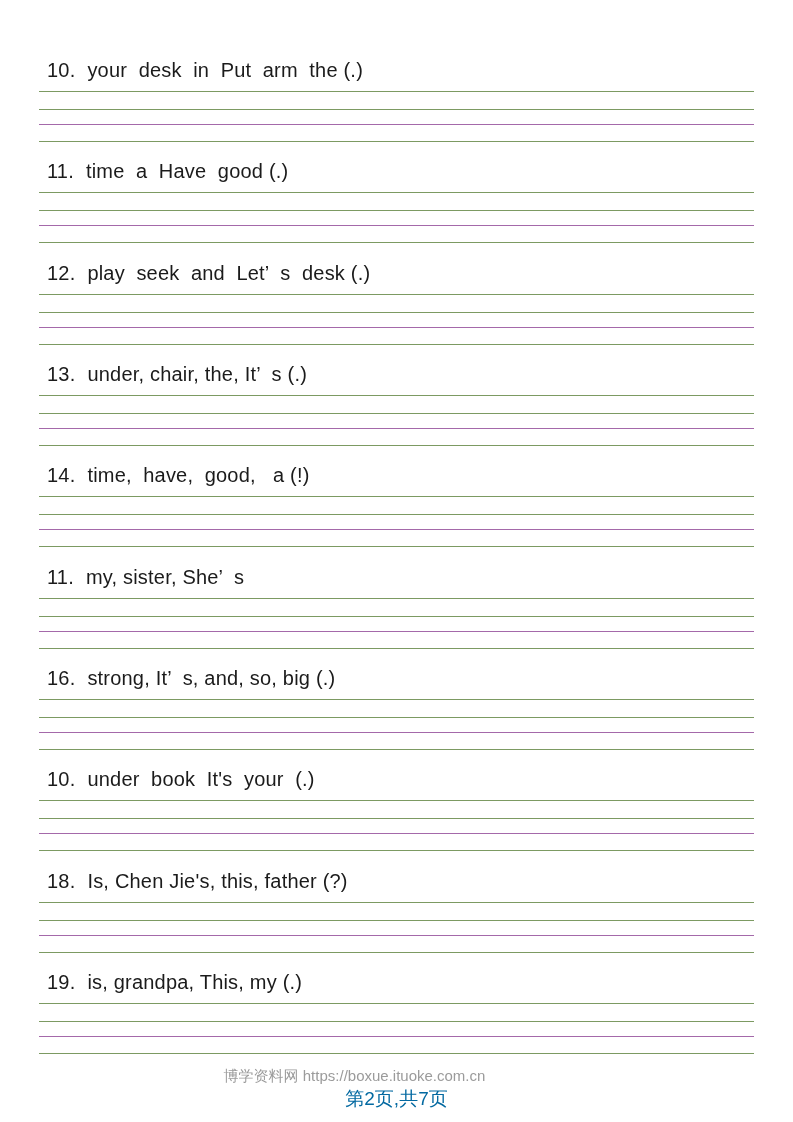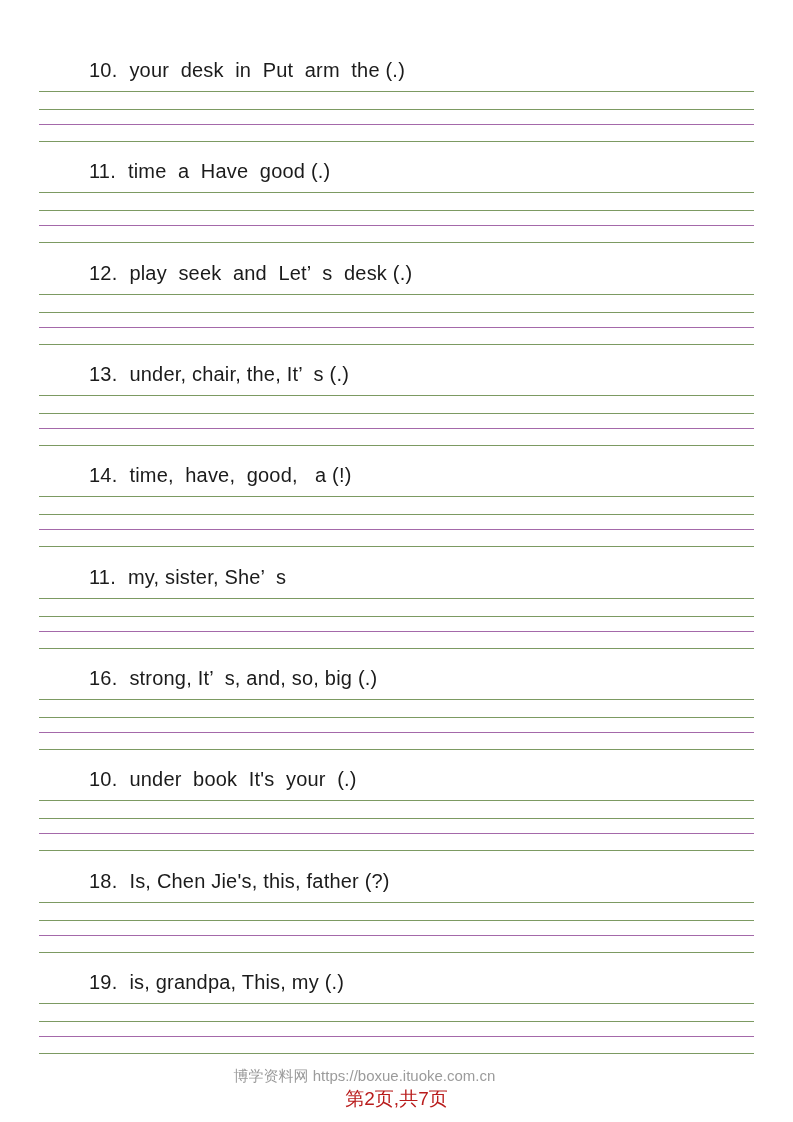--- a/index.html
+++ b/index.html
@@ -28,21 +28,20 @@
     padding-left: 8px;
     font-size: 20px;
     line-height: 26px;
     color: #1b1b1b;
     white-space: pre-wrap;
     letter-spacing: 0.2px;
   }
   .item-text .num {
     display: inline-block;
     margin-right: 12px;
-    margin-left: 42px;
   }
   .wline {
     position: absolute;
     left: 0;
     right: 0;
     height: 1px;
   }
   .wline.green  { background: #7c9a62; }
   .wline.purple { background: #a469aa; }
   .wl1 { top: 34px; }
@@ -51,31 +50,30 @@
   .wl4 { top: 84px; }
   .footer-watermark {
     position: absolute;
     top: 1066px;
     left: 0;
     width: 709px;
     text-align: center;
     font-size: 15px;
     line-height: 20px;
     color: #9b9b9b;
-    margin-left: 10px;
   }
   .footer-page {
     position: absolute;
     top: 1087px;
     left: 0;
     width: 793px;
     text-align: center;
     font-size: 19px;
     line-height: 24px;
-    color: #b91c1c;
+    color: #0369a1;
   }
 </style>
 </head>
 <body>
 
 <div class="page">
 
   <div class="item" style="top:57px">
     <div class="item-text"><span class="num">10.</span><span class="txt">your  desk  in  Put  arm  the (.)</span></div>
     <div class="wline green wl1"></div>

